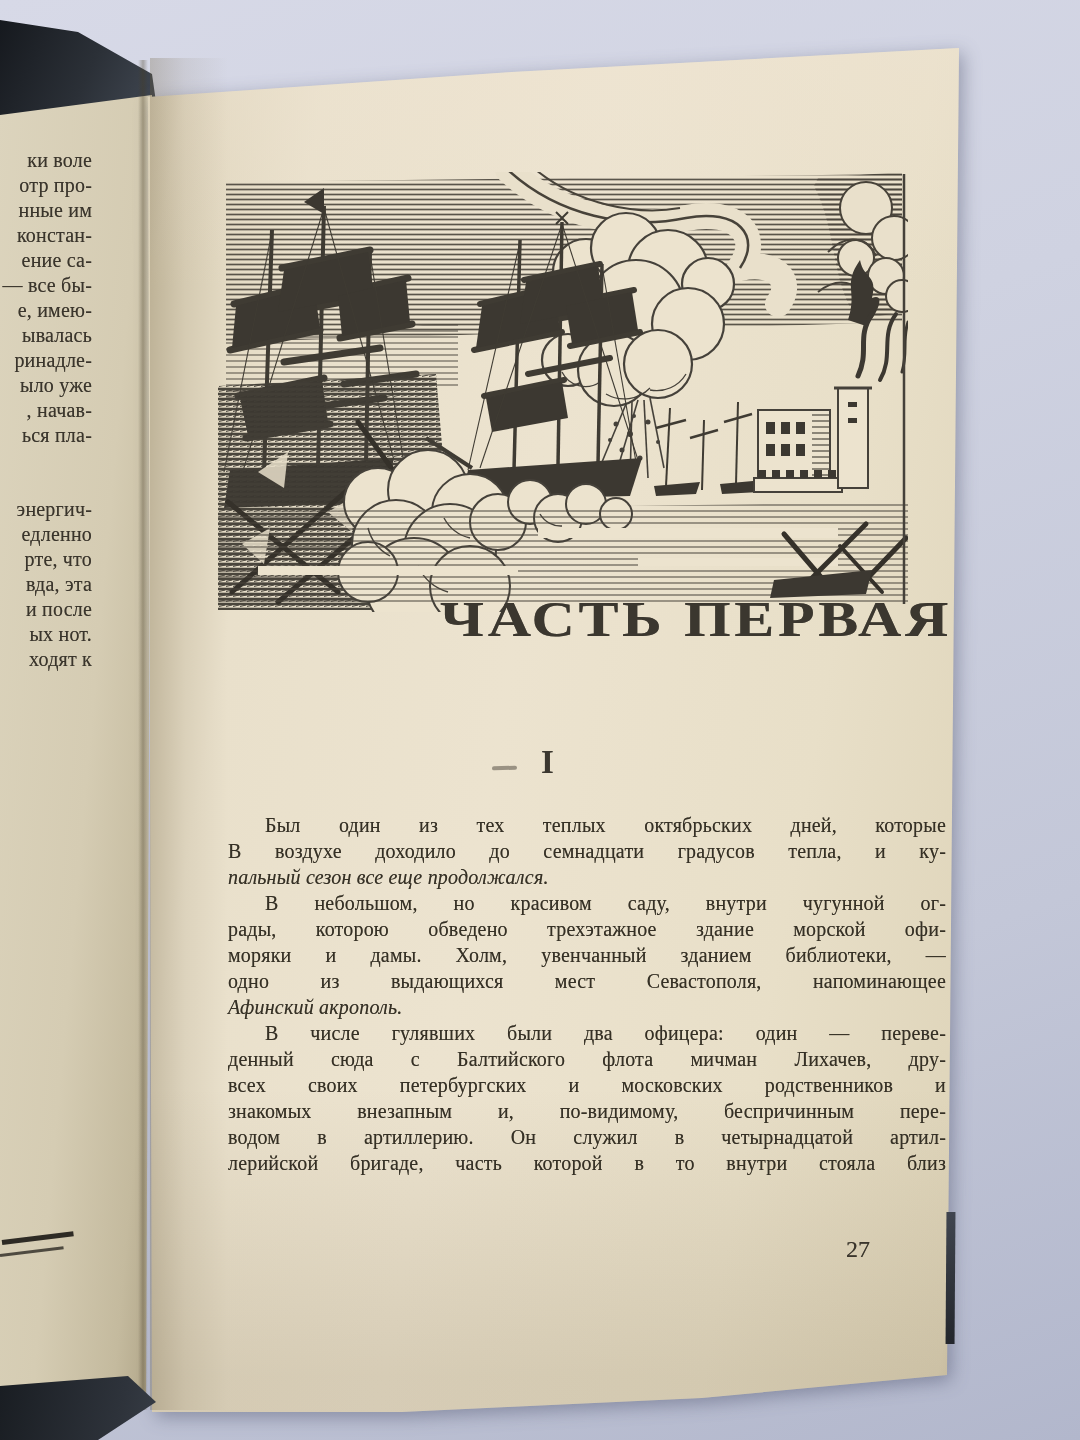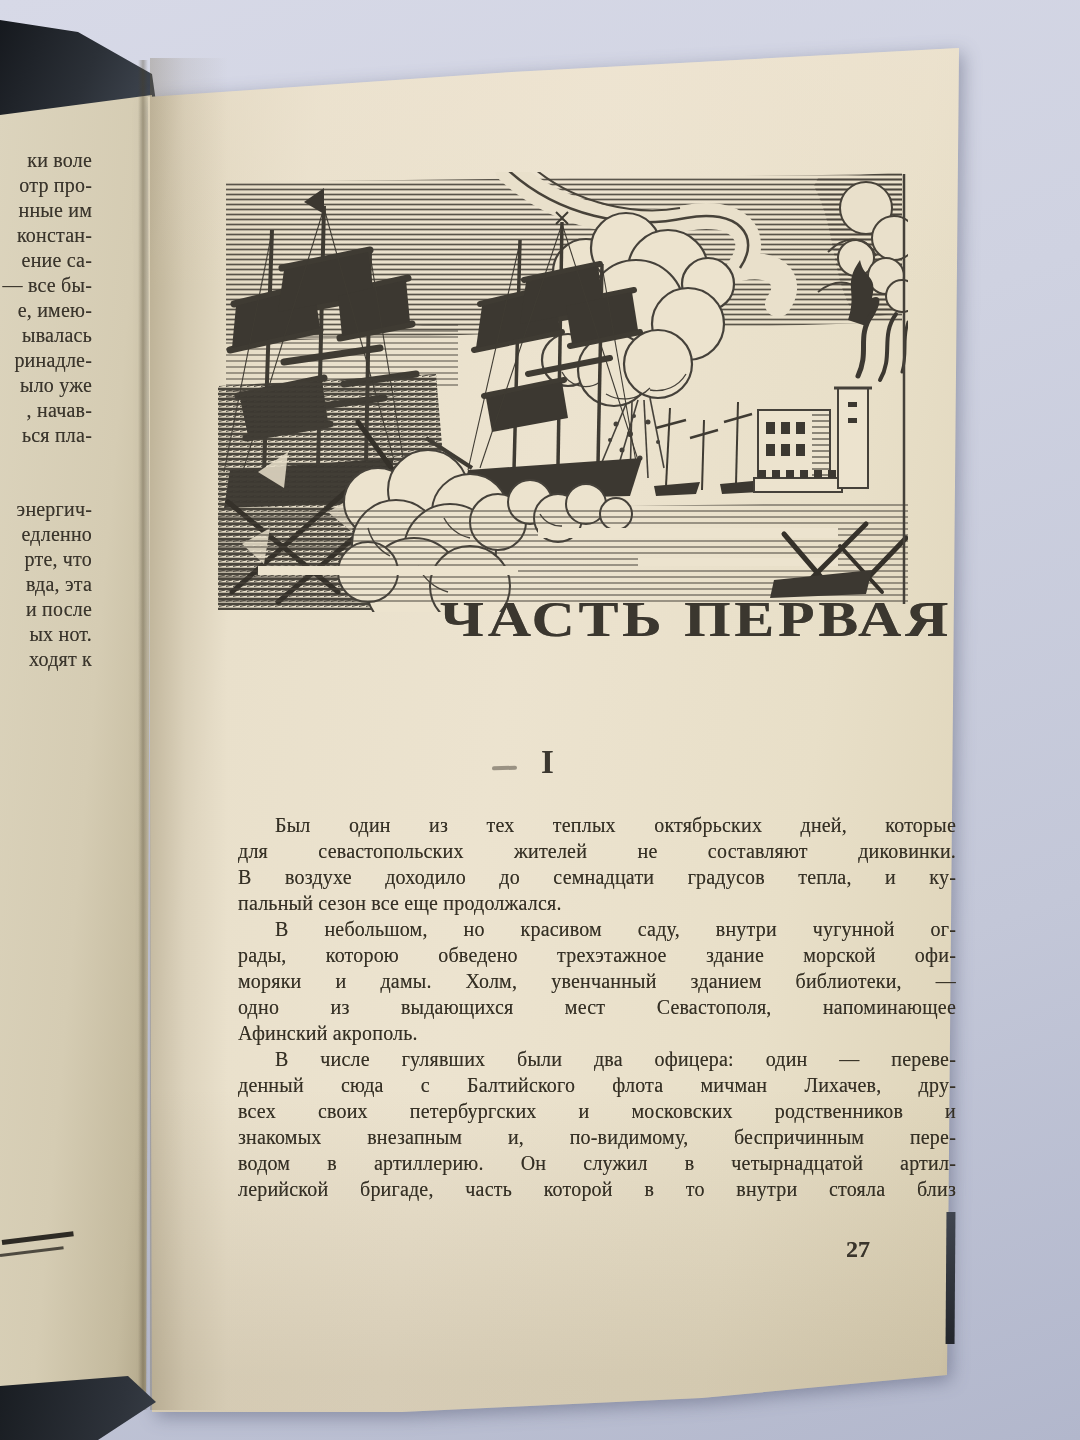--- a/index.html
+++ b/index.html
@@ -44,26 +44,26 @@
     text-shadow:0 0 .5px rgba(58,53,44,.55);}
   .frag-gap{margin-top:49px;}
   
   .section-title{left:440px;top:590px;font-size:50px;font-weight:700;color:#3b372f;
     letter-spacing:3px;white-space:nowrap;transform:scaleX(1.2);transform-origin:left top;
     text-shadow:0 0 .6px rgba(59,55,47,.6);}
   .chapter-number{left:541px;top:744px;font-size:33px;font-weight:700;color:#3b372f;}
   .chapter-dash{left:492px;top:766px;width:25px;height:4px;border-radius:2px;
     background:rgba(72,66,55,.5);transform:rotate(-2deg);}
   .body-text{left:228px;top:812px;width:718px;color:#353025;
-    text-shadow:0 0 .5px rgba(53,48,37,.55);margin-left:10px;}
+    text-shadow:0 0 .5px rgba(53,48,37,.55);}
   .tline{height:26px;line-height:26px;font-size:20px;letter-spacing:.2px;
     text-align:justify;text-align-last:justify;overflow:visible;}
   .tline.indent{text-indent:37px;}
-  .tline.lastshort{text-align-last:left;}
-  .page-number{left:846px;top:1236px;font-size:24px;font-weight:700;color:#3a352c;
+  .tline.lastshort{text-align-last:left;font-style:italic;}
+  .page-number{left:846px;top:1236px;font-size:24px;font-weight:400;color:#3a352c;
     text-shadow:0 0 .5px rgba(58,53,44,.5);}
   .illustration{left:218px;top:172px;width:690px;height:440px;}
 </style>
 </head>
 <body>
 
 <div class="scene">
 
   <div class="abs cover-tl"></div>
 
@@ -350,21 +350,20 @@
     <line x1="686" y1="2" x2="686" y2="432" stroke="#45413a" stroke-width="2.5"></line>
   </svg>
 
   <div class="abs section-title">ЧАСТЬ ПЕРВАЯ</div>
 
   <div class="abs chapter-dash"></div>
   <div class="abs chapter-number">I</div>
 
   <div class="abs body-text" id="body-text">
       <div class="tline indent">Был один из тех теплых октябрьских дней, которые</div>
-      <div class="tline">для севастопольских жителей не составляют диковинки.</div>
       <div class="tline">В воздухе доходило до семнадцати градусов тепла, и ку-</div>
       <div class="tline lastshort">пальный сезон все еще продолжался.</div>
       <div class="tline indent">В небольшом, но красивом саду, внутри чугунной ог-</div>
       <div class="tline">рады, которою обведено трехэтажное здание морской офи-</div>
       <div class="tline">моряки и дамы. Холм, увенчанный зданием библиотеки, —</div>
       <div class="tline">одно из выдающихся мест Севастополя, напоминающее</div>
       <div class="tline lastshort">Афинский акрополь.</div>
       <div class="tline indent">В числе гулявших были два офицера: один — переве-</div>
       <div class="tline">денный сюда с Балтийского флота мичман Лихачев, дру-</div>
       <div class="tline">всех своих петербургских и московских родственников и</div>

